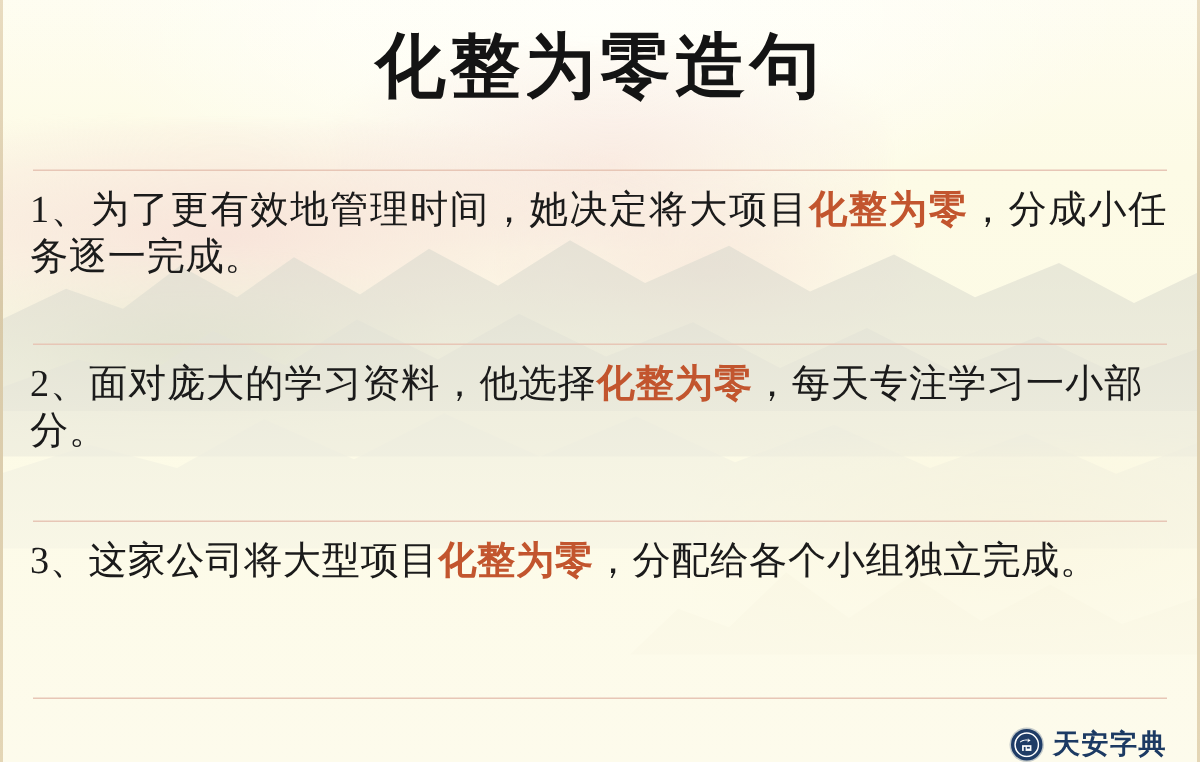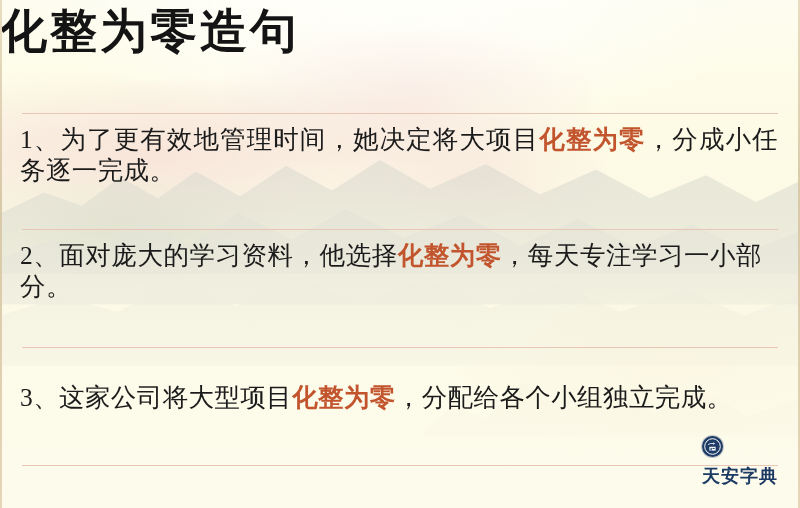--- a/index.html
+++ b/index.html
@@ -91,22 +91,22 @@
       rgba(253,251,230,0.34) 26%,
       rgba(253,251,232,0.58) 52%,
       rgba(253,251,234,0.80) 74%,
       rgba(253,251,236,0.94) 100%);
   }
 
   
   .content{position:relative;z-index:3;height:100%;box-sizing:border-box;}
 
   .title{
-    position:absolute;left:0;right:0;top:4px;
-    text-align:left;
+    position:absolute;left:0;right:0;top:18px;
+    text-align:center;
     font-family:"Liberation Serif","DejaVu Serif",serif;
     font-size:47px;
     font-weight:700;
     letter-spacing:3px;
     color:#141414;
     line-height:1.18;
     white-space:nowrap;
   }
 
   .rule{
@@ -128,33 +128,32 @@
     font-family:"Liberation Serif","DejaVu Serif",serif;
     font-size:25.5px;
     line-height:31px;
     color:#1B1B1B;
     letter-spacing:0.4px;
     text-align:justify;
     margin:0;
   }
   .s1{position:absolute;left:0;right:0;top:0;}
   .s2{position:absolute;left:0;right:16px;top:116px;}
-  .s3{position:absolute;left:0;right:0;top:234px;margin-top:24px;}
+  .s3{position:absolute;left:0;right:0;top:234px;}
 
   .hl{
     color:#C2552E;
     font-weight:700;
   }
 
   
   .brand{
-    position:absolute;right:22px;bottom:20px;
-    display:flex;gap:7px;
+    position:absolute;right:22px;bottom:0;
+    display:flex;align-items:center;gap:7px;
     z-index:5;
-    flex-direction:column;
   }
   .brand-mark{
     width:21px;height:21px;border-radius:50%;
     background:#1F3C66;
     display:flex;align-items:center;justify-content:center;
     flex:0 0 auto;
     box-shadow:0 0 0 1px rgba(31,60,102,.25);
   }
   .brand-mark svg{display:block;}
   .brand-name{

